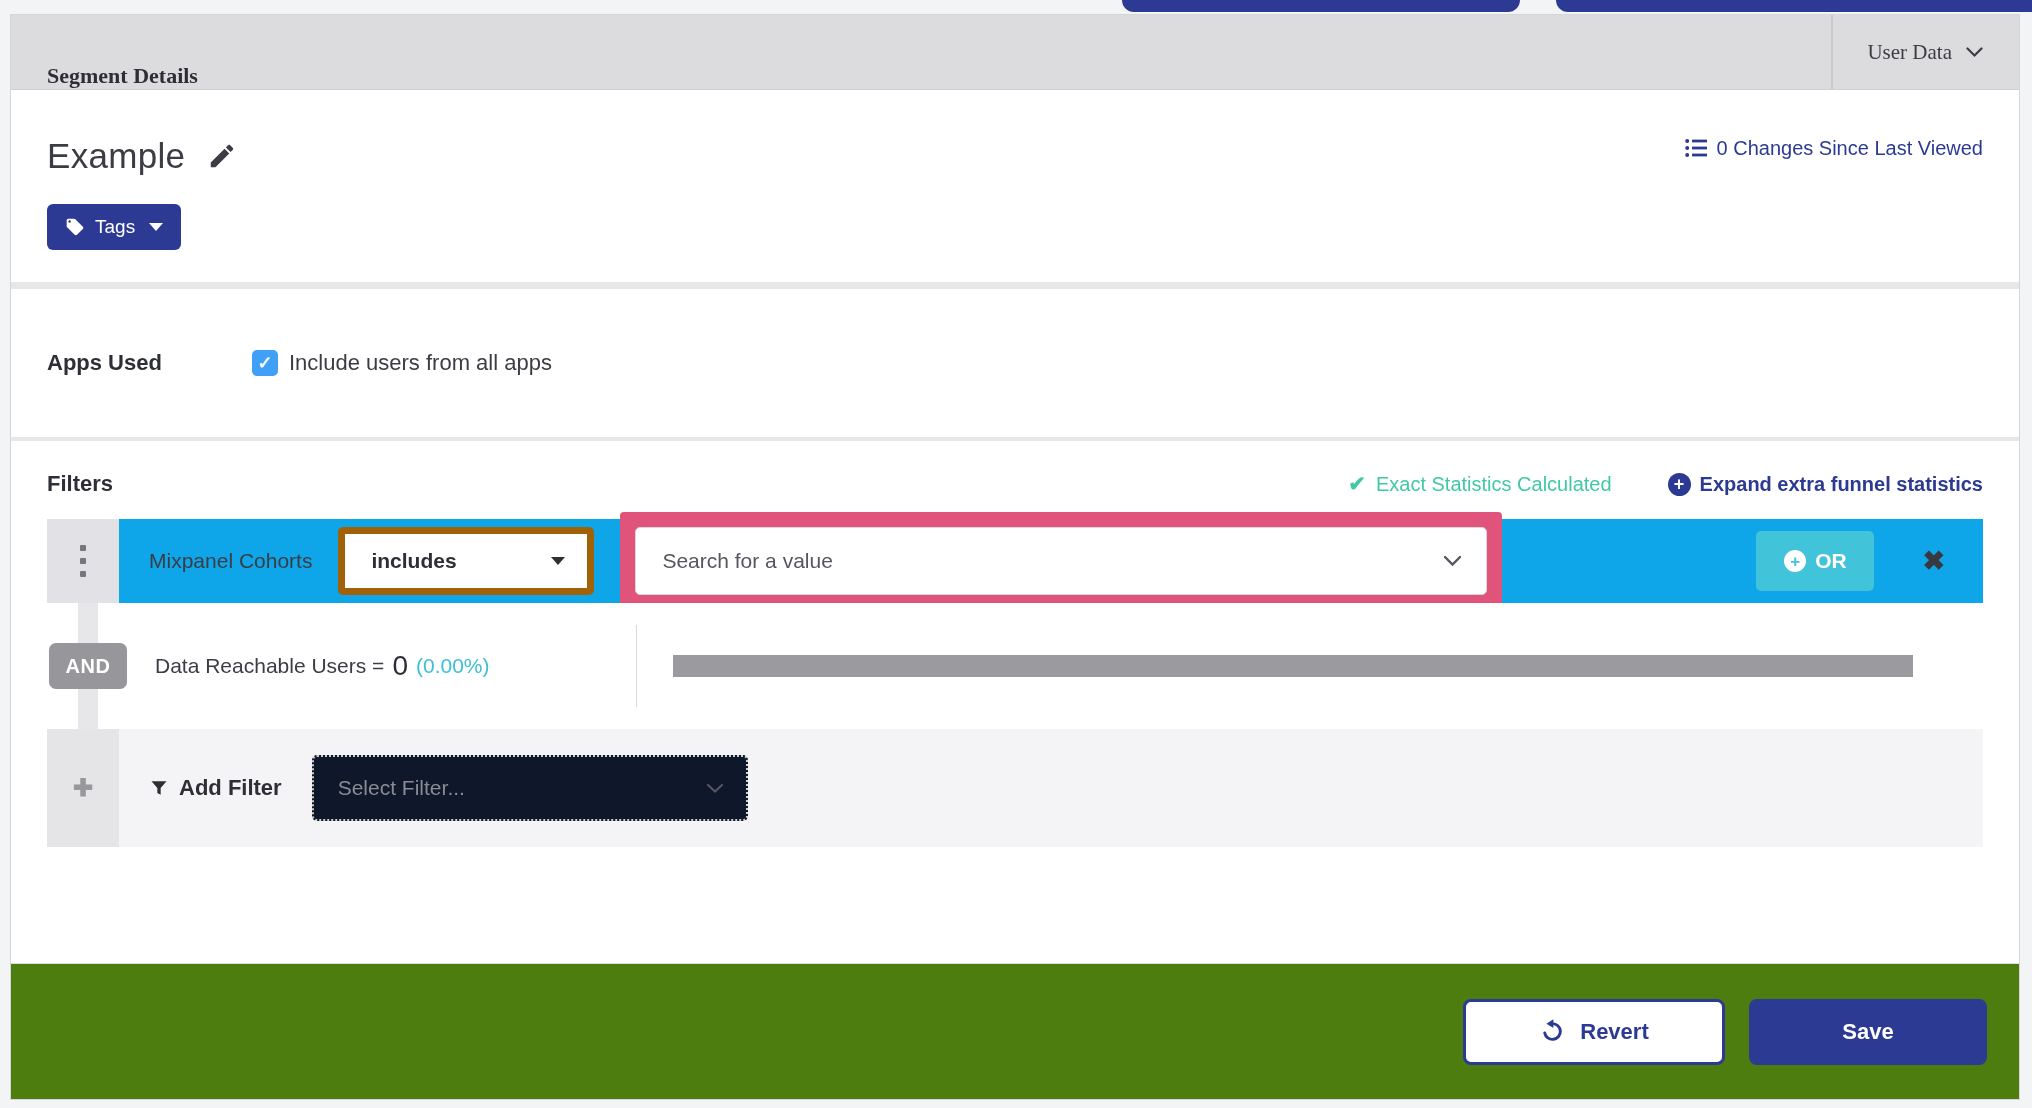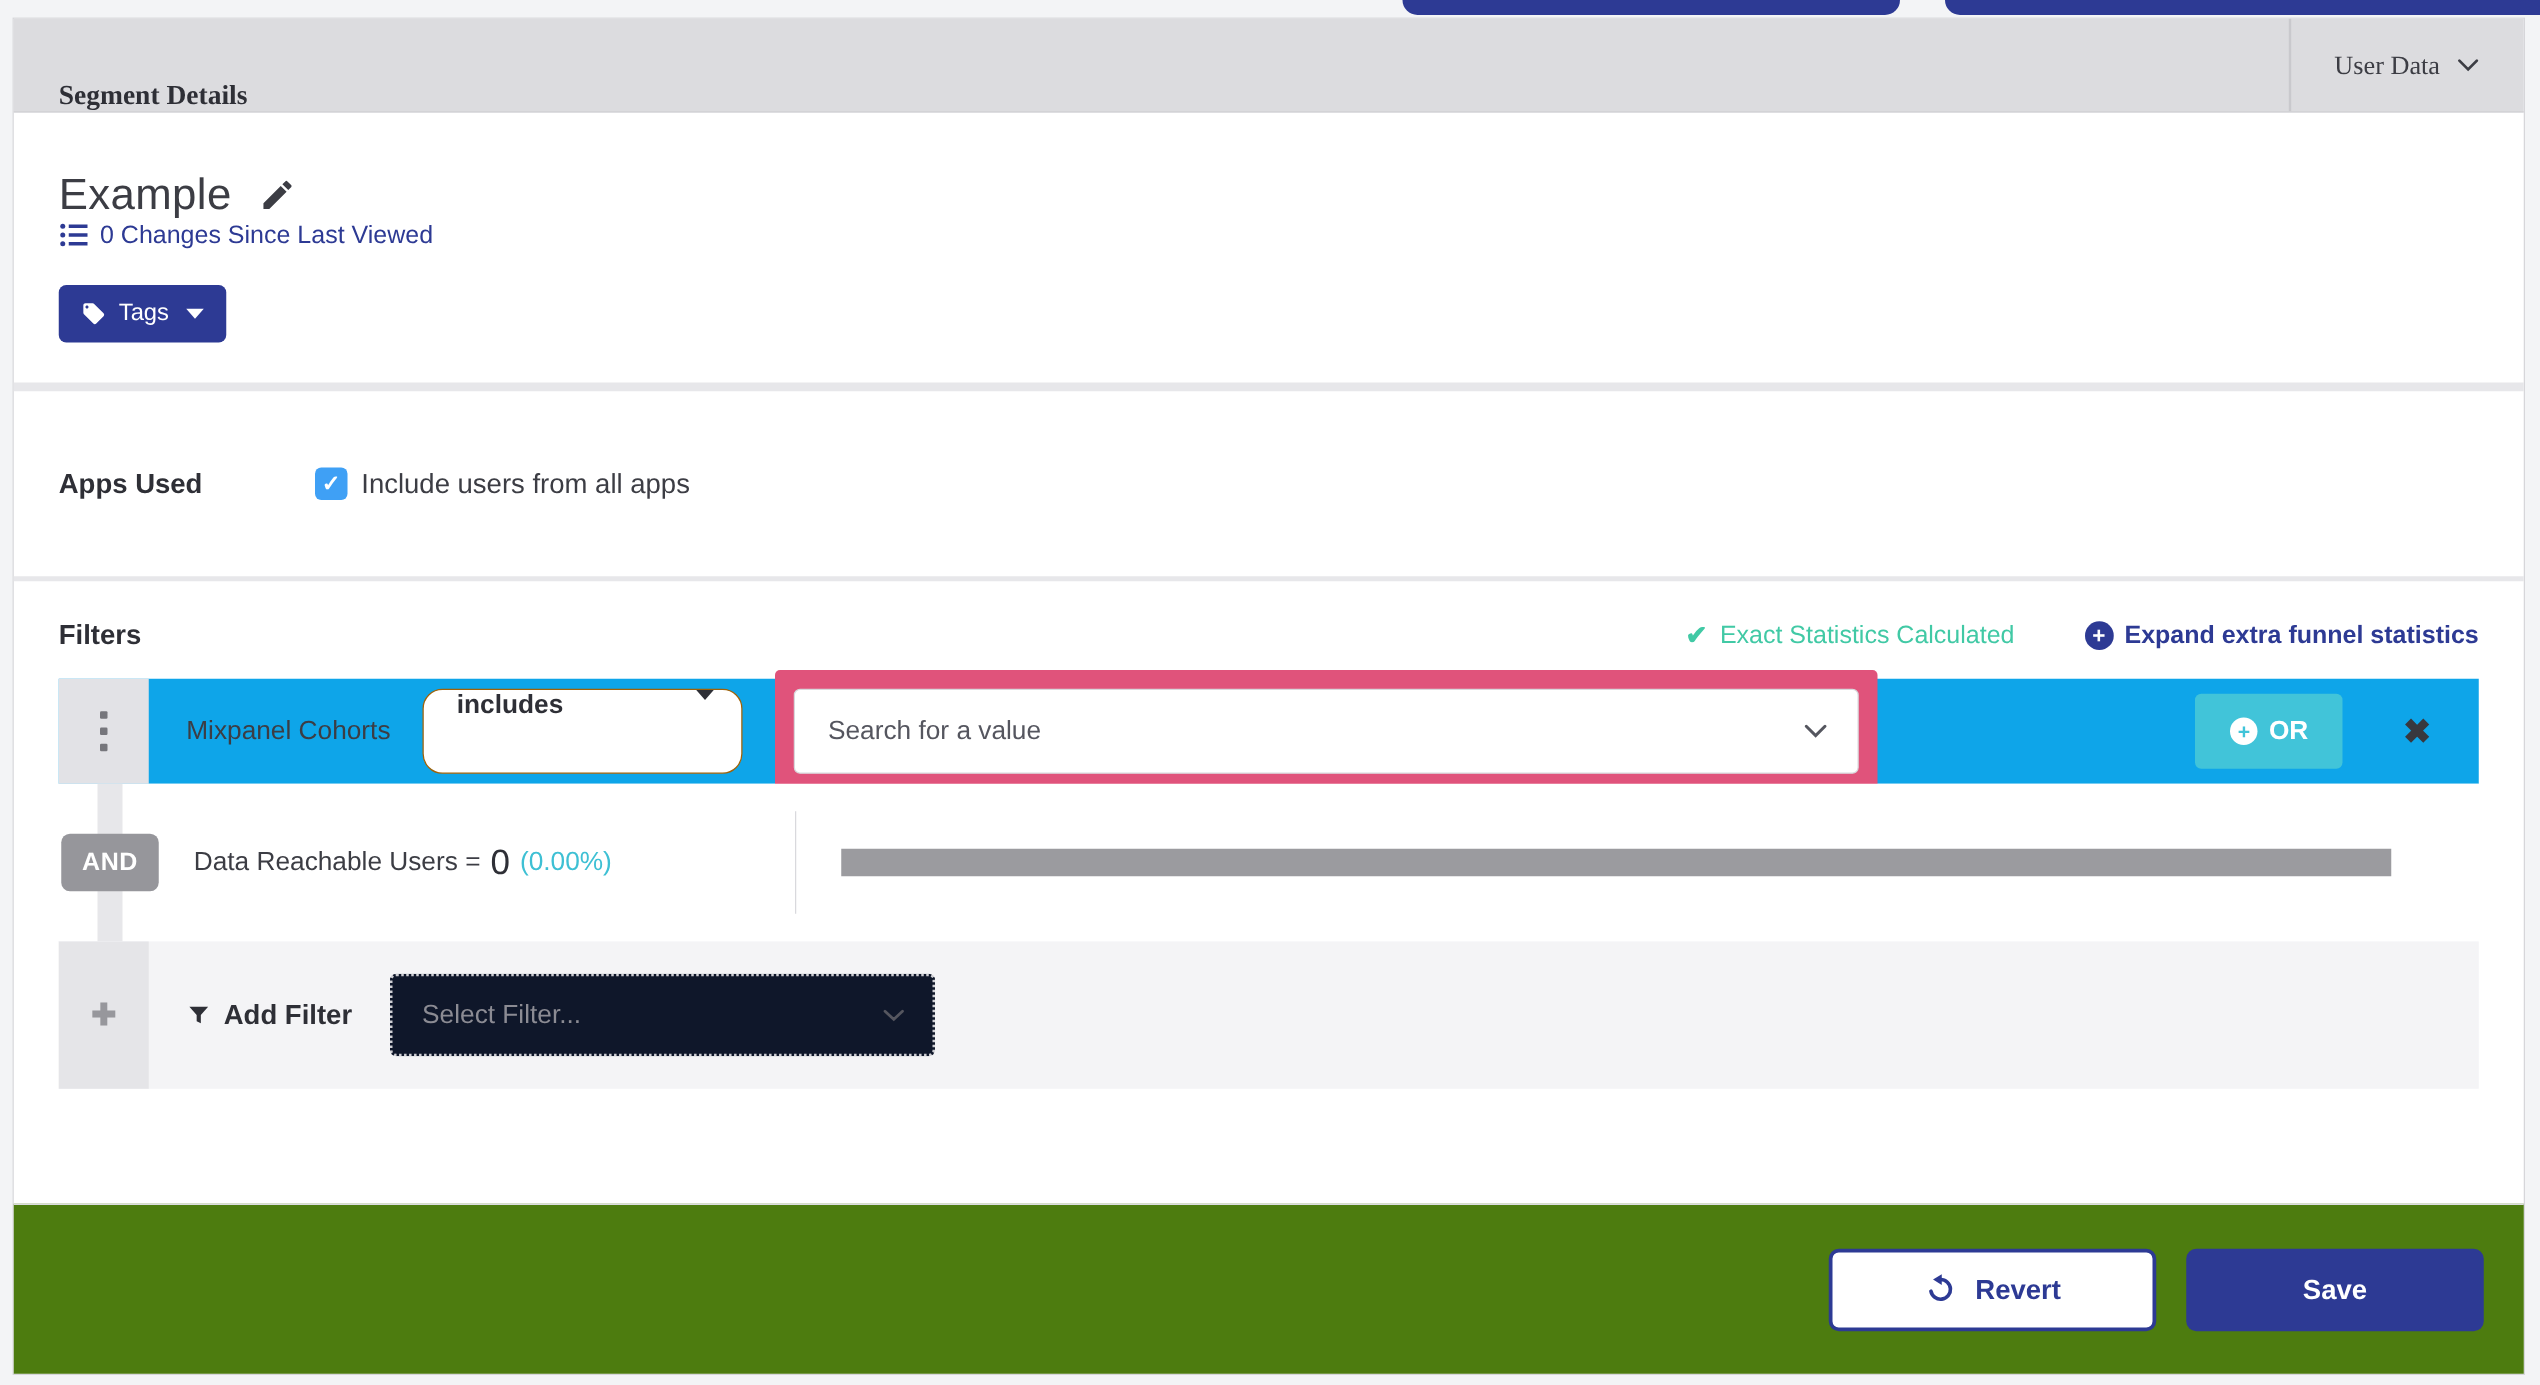--- a/index.html
+++ b/index.html
@@ -34,21 +34,21 @@
   .hdr-analytics-label{font-size:21px;color:#3c3d44;}
   .toggle{position:relative;width:92px;height:44px;background:#3b3b42;border-radius:22px;
     display:flex;align-items:center;justify-content:flex-end;padding-right:13px;box-sizing:border-box;cursor:pointer;}
   .toggle .knob{position:absolute;left:4px;top:4px;width:36px;height:36px;background:#ffffff;border-radius:50%;}
   .toggle .state{color:#ffffff;font-size:15px;font-weight:bold;letter-spacing:.5px;}
   .hdr-userdata{display:flex;align-items:center;gap:14px;padding:0 36px 0 34px;height:74px;cursor:pointer;}
   .hdr-userdata-label{font-size:21px;color:#3c3d44;}
 
   
   .sec-title{padding:46px 36px 0 36px;}
-  .title-row{display:flex;justify-content:space-between;align-items:flex-start;flex-direction:column;}
+  .title-row{display:flex;justify-content:space-between;align-items:flex-start;}
   .seg-name-wrap{display:flex;align-items:center;gap:22px;}
   .seg-name{font-size:35px;font-weight:400;color:#3c3d44;letter-spacing:.3px;}
   .pencil{cursor:pointer;display:inline-flex;}
   .changes-link{display:flex;align-items:center;gap:9px;color:#2d3a94;font-size:20px;cursor:pointer;}
   .tags-btn{
     margin-top:28px;display:inline-flex;align-items:center;gap:10px;
     background:#2d3a94;color:#fff;border:none;border-radius:6px;
     height:46px;padding:0 18px;font-size:19px;font-family:inherit;cursor:pointer;
   }
   .caret-down{width:0;height:0;border-left:7px solid transparent;border-right:7px solid transparent;border-top:8px solid currentColor;display:inline-block;}
@@ -71,22 +71,22 @@
   .exact-stats{display:flex;align-items:center;gap:10px;color:#41c9a5;font-size:20px;}
   .exact-stats .chk{font-size:21px;font-weight:bold;}
   .expand-link{display:flex;align-items:center;gap:9px;color:#2d3a94;font-size:20px;font-weight:bold;cursor:pointer;}
   .plus-disc{width:23px;height:23px;border-radius:50%;background:#2d3a94;color:#fff;display:flex;align-items:center;justify-content:center;font-size:18px;font-weight:bold;line-height:1;}
 
   .filter-row{margin-top:22px;height:84px;background:#0ea5e9;display:flex;align-items:center;position:relative;}
   .grip-strip{width:72px;height:100%;background:#e2e2e6;display:flex;flex-direction:column;align-items:center;justify-content:center;gap:7px;flex:0 0 auto;cursor:grab;}
   .grip-strip .dot{width:6px;height:6px;background:#76767c;border-radius:1px;}
   .filter-field{font-size:21px;color:#3c3d44;margin-left:30px;}
   .op-select{
-    margin-left:26px;width:256px;height:68px;background:#fff;border:1px solid #a16207;border-radius:16px;
-    display:flex;align-items:flex-start;justify-content:space-between;padding:0 22px 0 26px;box-sizing:border-box;cursor:pointer;
+    margin-left:26px;width:256px;height:68px;background:#fff;border:7px solid #a16207;border-radius:5px;
+    display:flex;align-items:center;justify-content:space-between;padding:0 22px 0 26px;box-sizing:border-box;cursor:pointer;
   }
   .op-select .op-text{font-size:21px;font-weight:bold;color:#2e2f36;}
   .op-select .caret-down{color:#2e2f36;}
   .value-highlight{
     margin-left:26px;background:#e0537b;border-radius:4px;padding:15px;flex:0 0 auto;
   }
   .value-select{
     width:852px;height:68px;background:#fff;border:1px solid #d8d8dc;border-radius:5px;
     display:flex;align-items:center;justify-content:space-between;padding:0 24px 0 26px;box-sizing:border-box;cursor:pointer;
   }

